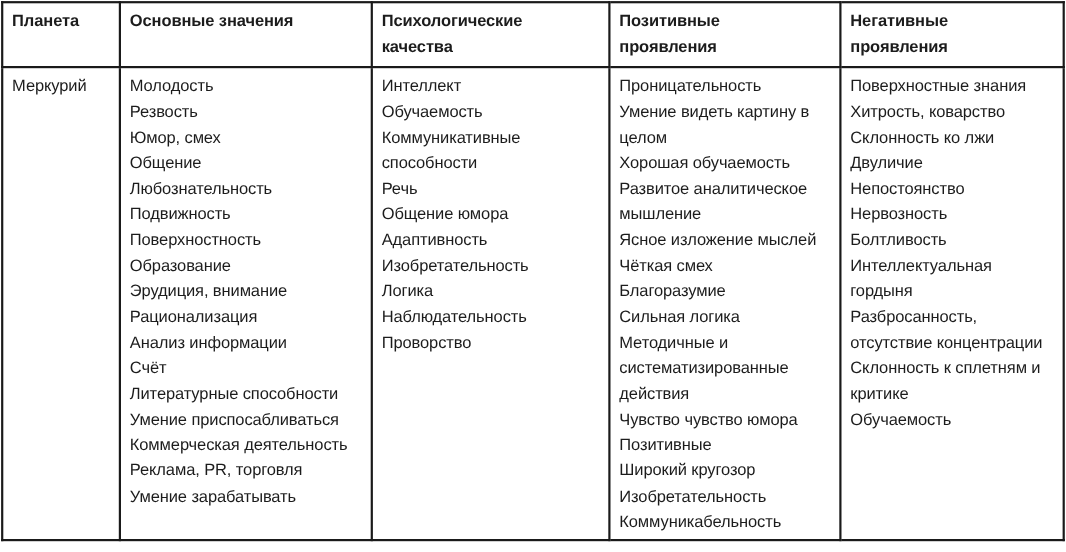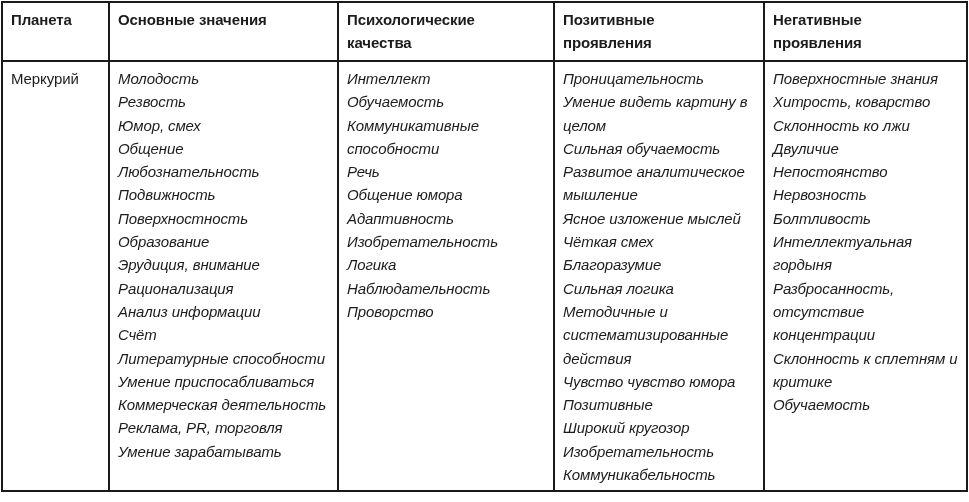--- a/index.html
+++ b/index.html
@@ -43,21 +43,20 @@
   .astro-table th{
     font-weight:bold;
     height:59px;
   }
   .astro-table td{
     height:323px;
     font-weight:normal;
   }
   .cell-line{
     white-space:pre-line;
-    font-style:italic;
   }
 </style>
 </head>
 <body>
 
 <div class="page">
   <table class="astro-table">
     <colgroup>
       <col style="width:107px">
       <col style="width:229px">
@@ -77,21 +76,21 @@
 проявления</th>
       </tr>
     </thead>
     <tbody>
       <tr>
         <td>Меркурий</td>
         <td><div class="cell-line">Молодость</div><div class="cell-line">Резвость</div><div class="cell-line">Юмор, смех</div><div class="cell-line">Общение</div><div class="cell-line">Любознательность</div><div class="cell-line">Подвижность</div><div class="cell-line">Поверхностность</div><div class="cell-line">Образование</div><div class="cell-line">Эрудиция, внимание</div><div class="cell-line">Рационализация</div><div class="cell-line">Анализ информации</div><div class="cell-line">Счёт</div><div class="cell-line">Литературные способности</div><div class="cell-line">Умение приспосабливаться</div><div class="cell-line">Коммерческая деятельность</div><div class="cell-line">Реклама, PR, торговля</div><div class="cell-line">Умение зарабатывать</div></td>
         <td><div class="cell-line">Интеллект</div><div class="cell-line">Обучаемость</div><div class="cell-line">Коммуникативные
 способности</div><div class="cell-line">Речь</div><div class="cell-line">Общение юмора</div><div class="cell-line">Адаптивность</div><div class="cell-line">Изобретательность</div><div class="cell-line">Логика</div><div class="cell-line">Наблюдательность</div><div class="cell-line">Проворство</div></td>
         <td><div class="cell-line">Проницательность</div><div class="cell-line">Умение видеть картину в
-целом</div><div class="cell-line">Сильная обучаемость</div><div class="cell-line">Развитое аналитическое
+целом</div><div class="cell-line">Хорошая обучаемость</div><div class="cell-line">Развитое аналитическое
 мышление</div><div class="cell-line">Ясное изложение мыслей</div><div class="cell-line">Чёткая смех</div><div class="cell-line">Благоразумие</div><div class="cell-line">Сильная логика</div><div class="cell-line">Методичные и
 систематизированные
 действия</div><div class="cell-line">Чувство чувство юмора</div><div class="cell-line">Позитивные</div><div class="cell-line">Широкий кругозор</div><div class="cell-line">Изобретательность</div><div class="cell-line">Коммуникабельность</div></td>
         <td><div class="cell-line">Поверхностные знания</div><div class="cell-line">Хитрость, коварство</div><div class="cell-line">Склонность ко лжи</div><div class="cell-line">Двуличие</div><div class="cell-line">Непостоянство</div><div class="cell-line">Нервозность</div><div class="cell-line">Болтливость</div><div class="cell-line">Интеллектуальная гордыня</div><div class="cell-line">Разбросанность,
 отсутствие концентрации</div><div class="cell-line">Склонность к сплетням и
 критике</div><div class="cell-line">Обучаемость</div></td>
       </tr>
     </tbody>
   </table>
 </div>

